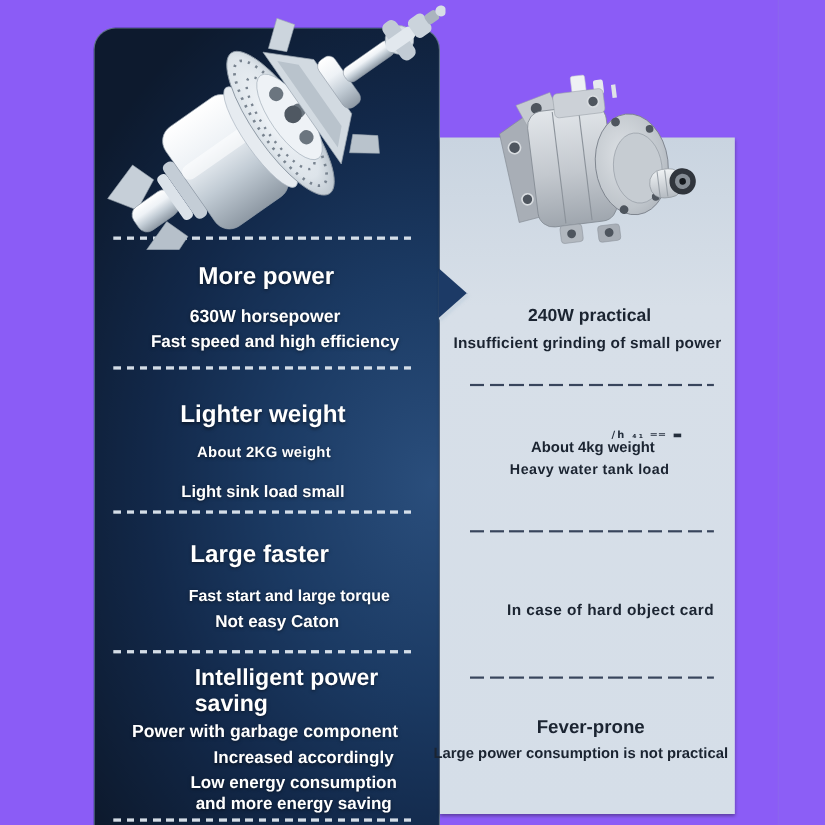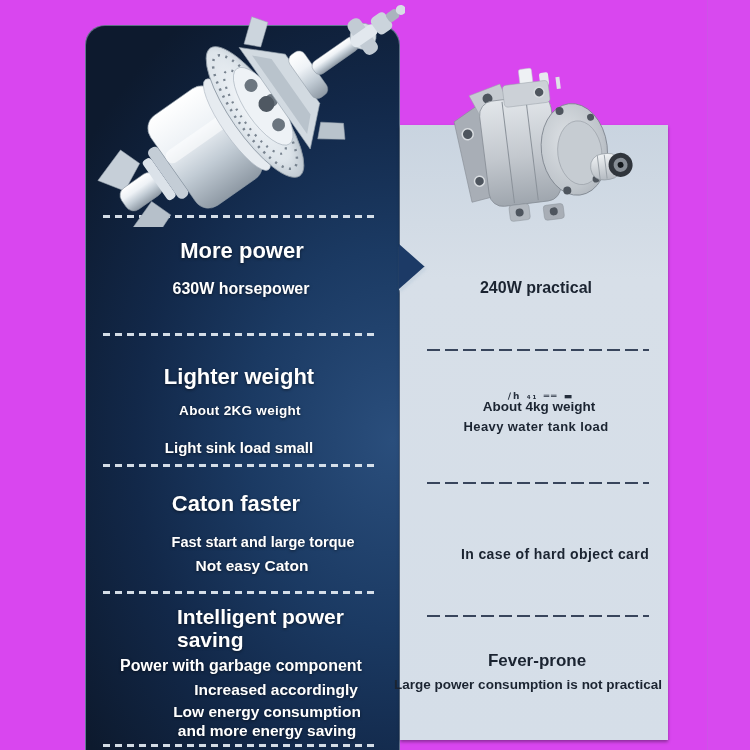--- a/index.html
+++ b/index.html
@@ -1,18 +1,18 @@
 <!DOCTYPE html>
 <html><head>
 <meta charset="utf-8">
 <style>
   html,body{margin:0;padding:0;background:#0c1321;}
   #stage{
     position:relative;width:750px;height:750px;overflow:hidden;
-    background:#d946ef;
+    background:#8b5cf6;
     font-family:"Liberation Sans","DejaVu Sans",sans-serif;
   }
   
   .seam{position:absolute;top:0;width:1px;height:750px;background:rgba(140,160,190,.16);}
   .seam-strip{position:absolute;top:0;left:708px;right:0;height:750px;background:rgba(205,220,240,.025);}
 
   
   #left-panel{
     position:absolute;left:85px;top:25px;width:315px;height:740px;
     border:1px solid rgba(160,182,206,.55);
@@ -36,21 +36,21 @@
 
   .div-l{position:absolute;left:103px;width:276px;height:3px;
     background:repeating-linear-gradient(90deg,rgba(228,236,244,.92) 0 7px,transparent 7px 12px);}
   .div-r{position:absolute;left:427px;width:222px;height:2px;
     background:repeating-linear-gradient(90deg,#38455c 0 13px,transparent 13px 18px);}
 
   .machine{position:absolute;}
   #arrow-marker{position:absolute;left:399px;top:241px;filter:drop-shadow(1px 2px 1px rgba(190,205,220,.55));}
   .frag{position:absolute;transform:translateX(-50%);white-space:nowrap;
     font-family:"DejaVu Sans",sans-serif;font-weight:bold;font-size:9px;
-    color:#242e3c;letter-spacing:2px;}
+    color:#242e3c;letter-spacing:2px;margin-left:48px;}
 </style>
 </head>
 <body>
 
 <div id="stage">
 
   <div class="seam" style="left:707px"></div>
   <div class="seam-strip"></div>
 
   <div id="left-panel"></div>
@@ -61,35 +61,37 @@
   <div class="div-l" style="top:464px"></div>
   <div class="div-l" style="top:591px"></div>
   <div class="div-l" style="top:744px"></div>
 
   <div class="div-r" style="top:349px"></div>
   <div class="div-r" style="top:482px"></div>
   <div class="div-r" style="top:615px"></div>
 
   <div class="txt lt" style="left:242px;top:238px;font-size:22px">More power</div>
   <div class="txt lt" style="left:241px;top:279px;font-size:16px">630W horsepower</div>
+  <div class="txt lt" style="left:250px;top:302px;font-size:15.5px">Fast speed and high efficiency</div>
 
   <div class="txt lt" style="left:239px;top:364px;font-size:22px">Lighter weight</div>
   <div class="txt lt" style="left:240px;top:403px;font-size:13.5px;letter-spacing:.3px">About 2KG weight</div>
   <div class="txt lt" style="left:239px;top:439px;font-size:15px">Light sink load small</div>
 
-  <div class="txt lt" style="left:236px;top:491px;font-size:22px">Caton faster</div>
+  <div class="txt lt" style="left:236px;top:491px;font-size:22px">Large faster</div>
   <div class="txt lt" style="left:263px;top:534px;font-size:14.5px">Fast start and large torque</div>
   <div class="txt lt" style="left:252px;top:557px;font-size:15.5px">Not easy Caton</div>
 
   <div class="wrapblk" style="left:177px;top:605px;width:215px;font-size:21px;line-height:23px;text-align:left">Intelligent power saving</div>
   <div class="txt lt" style="left:241px;top:656px;font-size:16px">Power with garbage component</div>
   <div class="txt lt" style="left:276px;top:681px;font-size:15.5px">Increased accordingly</div>
   <div class="wrapblk" style="left:172px;top:702px;width:190px;font-size:15.5px;line-height:19px;text-align:center">Low energy consumption and more energy saving</div>
 
   <div class="txt rt" style="left:536px;top:278px;font-size:16px">240W practical</div>
+  <div class="txt rt" style="left:534px;top:303px;font-size:14px;letter-spacing:.2px">Insufficient grinding of small power</div>
 
   <div class="frag" style="left:541px;top:391px">∕h ₄₁ ══ ▬</div>
   <div class="txt rt" style="left:539px;top:399px;font-size:13.5px">About 4kg weight</div>
   <div class="txt rt" style="left:536px;top:419px;font-size:13px;letter-spacing:.4px">Heavy water tank load</div>
 
   <div class="txt rt" style="left:555px;top:546px;font-size:14px;letter-spacing:.4px">In case of hard object card</div>
 
   <div class="txt rt" style="left:537px;top:651px;font-size:17px">Fever-prone</div>
   <div class="txt rt" style="left:528px;top:677px;font-size:13.5px">Large power consumption is not practical</div>
 

